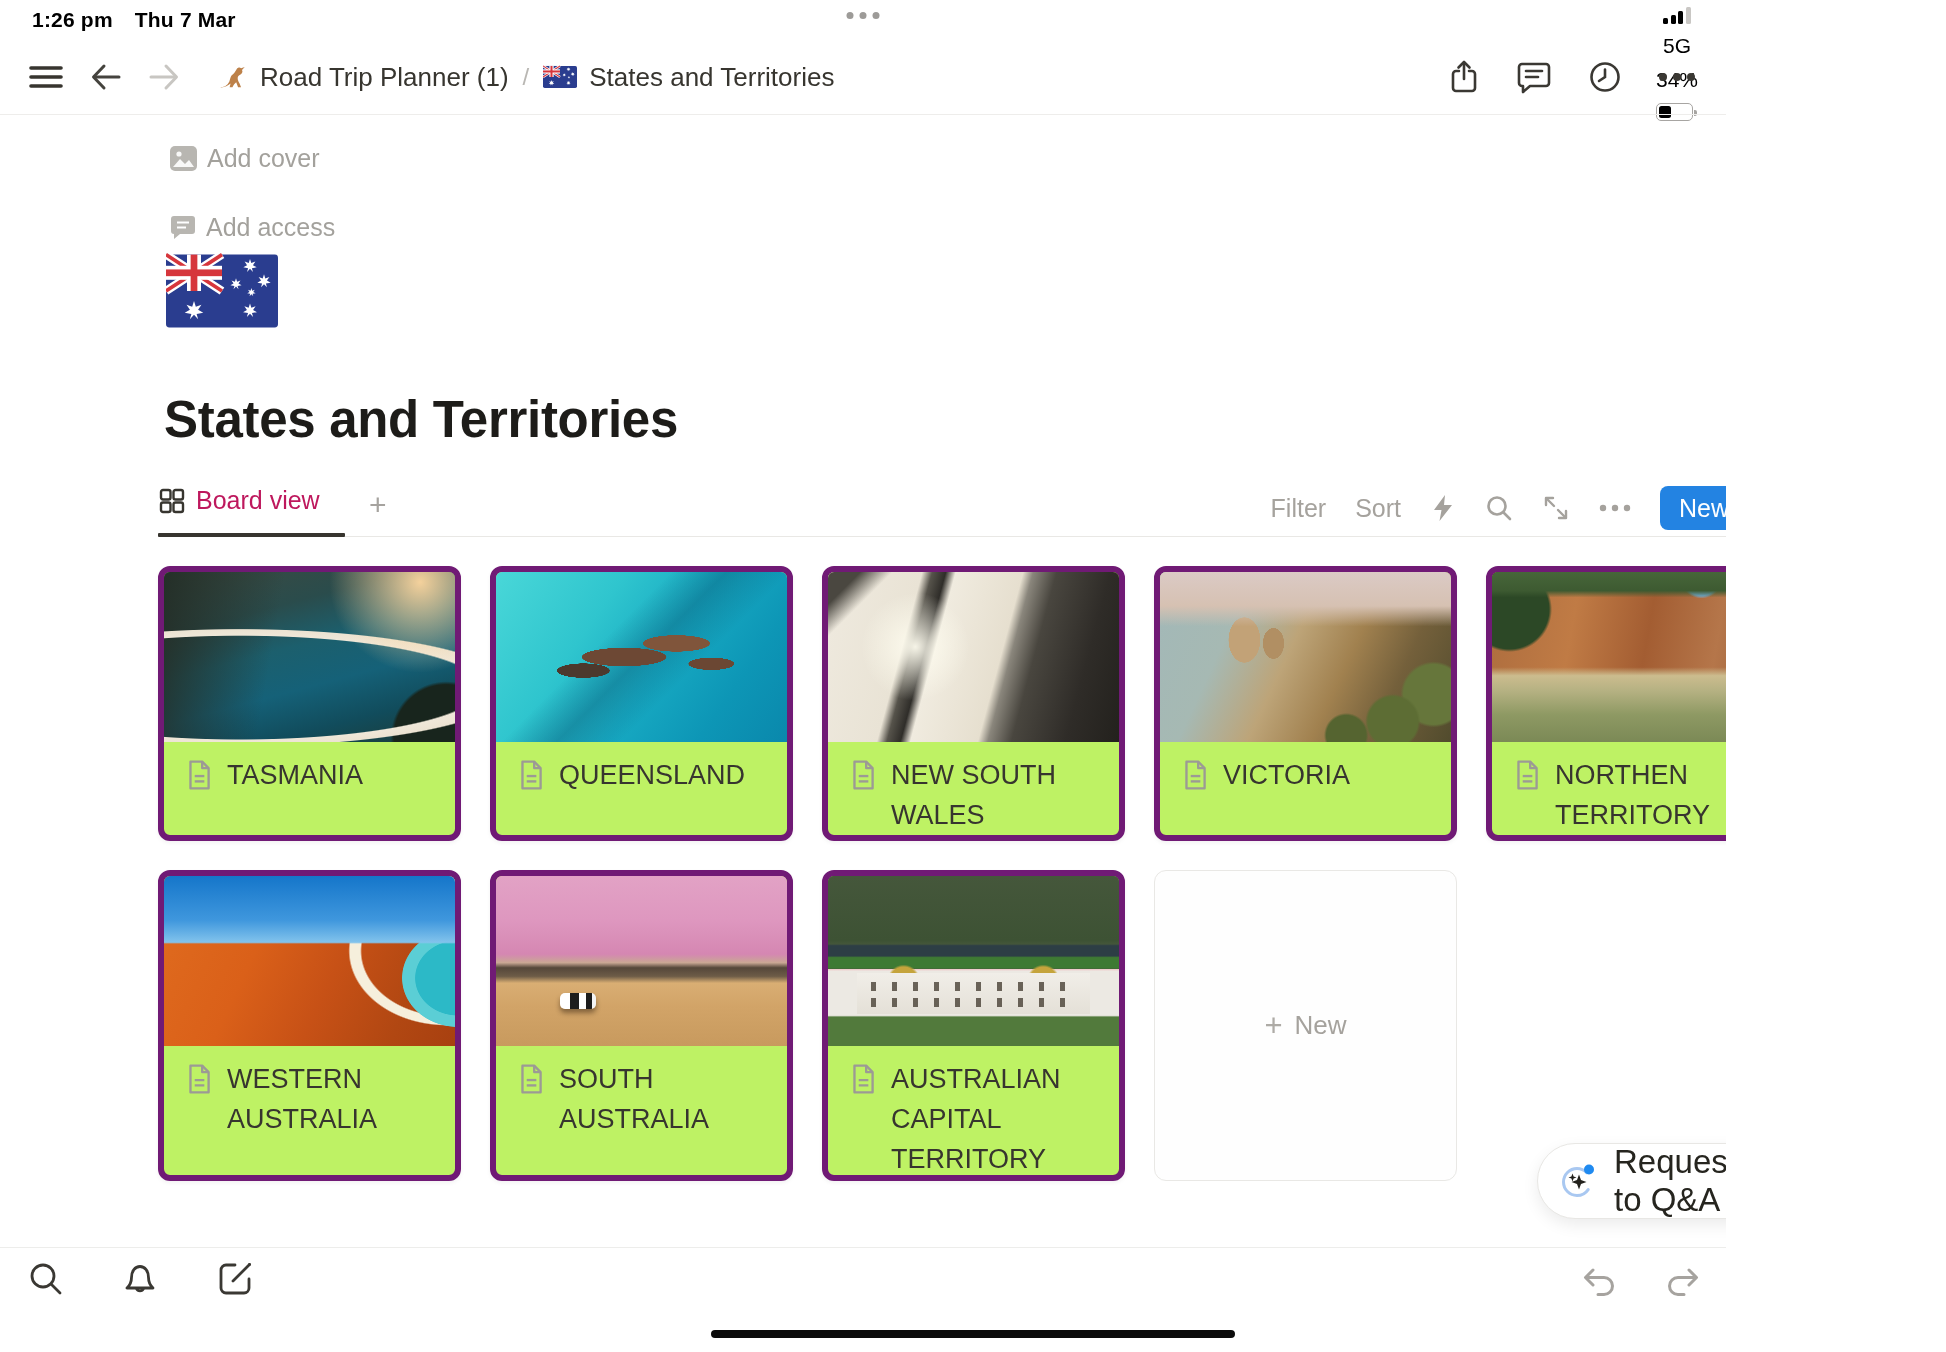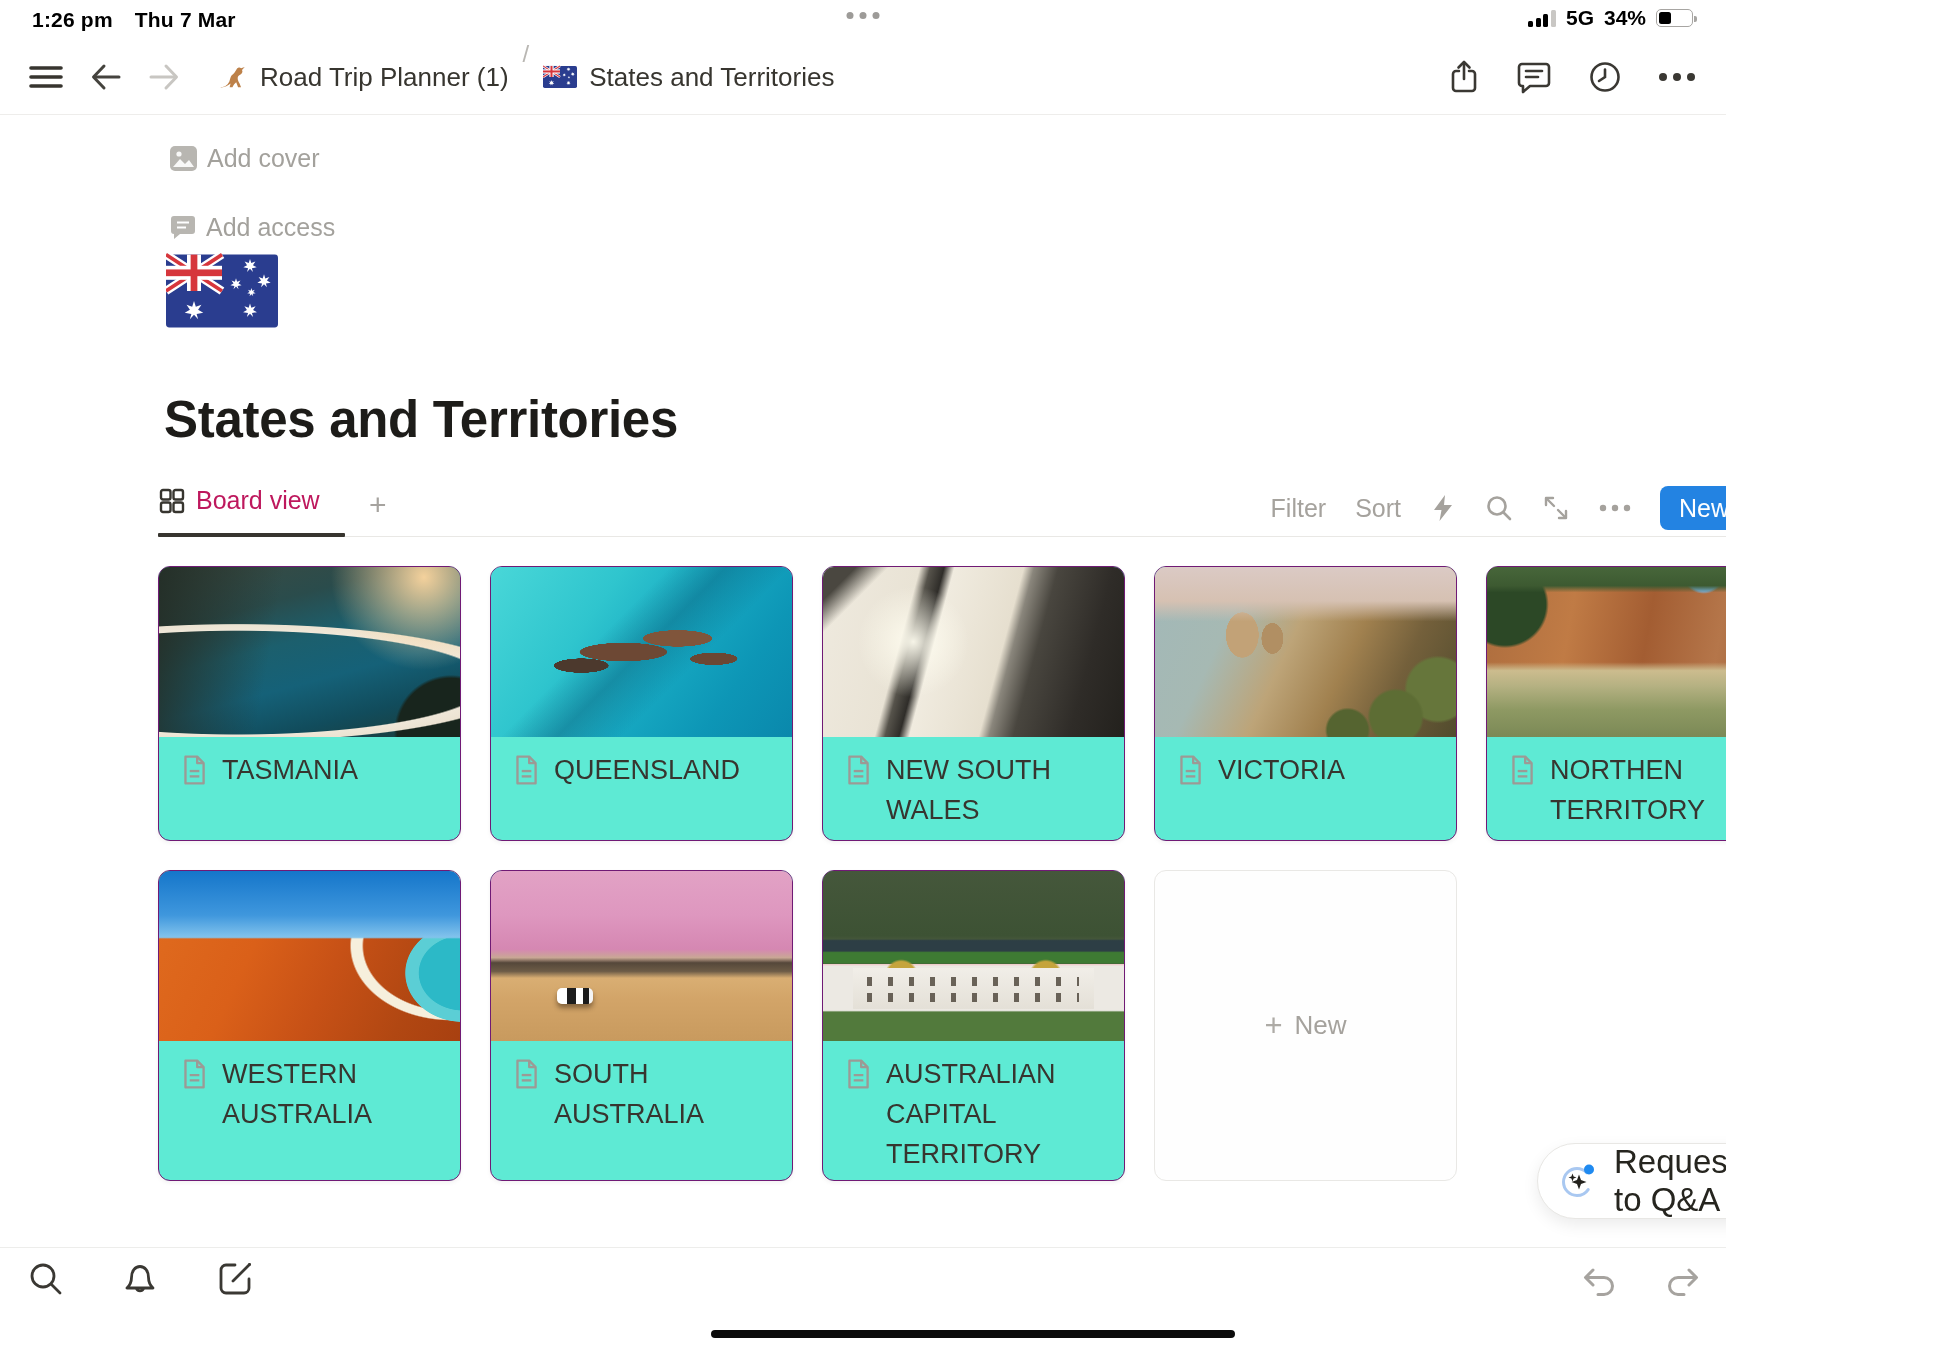--- a/index.html
+++ b/index.html
@@ -6,32 +6,32 @@
   html,body { background:#fff; }
   .screen {
     position:relative; width:1726px; height:1352px; overflow:hidden;
     background:#fff; font-family:"Liberation Sans", sans-serif; color:#37352f;
   }
   
   .statusbar { position:absolute; left:0; top:0; width:100%; height:40px; }
   .status-left { position:absolute; left:32px; top:8px; font-size:21px; font-weight:700; color:#000; letter-spacing:.2px; display:flex; gap:22px; }
   .mt-dots { position:absolute; left:50%; top:12px; transform:translateX(-50%); display:flex; gap:6px; }
   .mt-dots i { width:7px; height:7px; border-radius:50%; background:#9d9b98; }
-  .status-right { position:absolute; right:28px; top:6px; display:flex; align-items:center; gap:10px; font-size:21px; font-weight:700; color:#000; }
+  .status-right { position:absolute; right:28px; top:6px; display:flex; align-items:center; gap:10px; font-size:21px; font-weight:400; color:#000;flex-direction:column; }
   .sigbars { display:flex; align-items:flex-end; gap:2.5px; height:18px; }
   .sigbars i { width:5px; border-radius:1.5px; background:#000; display:block; }
   .sigbars i:nth-child(1){height:6px}.sigbars i:nth-child(2){height:9px}
   .sigbars i:nth-child(3){height:13px}.sigbars i:nth-child(4){height:17px;background:#c9c7c4}
   .battery { position:relative; width:42px; height:20px; }
   .battery .shell { position:absolute; left:0; top:1px; width:37px; height:18px; border:1.5px solid #a7a5a2; border-radius:5px; }
   .battery .fill { position:absolute; left:3px; top:4px; width:12px; height:12px; background:#000; border-radius:2.5px; }
   .battery .tip { position:absolute; right:1px; top:7.5px; width:3px; height:6px; background:#a7a5a2; border-radius:0 2px 2px 0; }
   
   .topbar { position:absolute; left:0; top:40px; width:100%; height:74px; }
-  .tb-left { position:absolute; left:28px; top:0; height:74px; display:flex; }
+  .tb-left { position:absolute; left:28px; top:0; height:74px; display:flex; align-items:center; }
   .tb-right { position:absolute; right:30px; top:0; height:74px; display:flex; align-items:center; gap:36px; }
   .icon-btn { background:none; border:none; padding:0; cursor:pointer; display:flex; align-items:center; justify-content:center; }
   .crumb { font-size:26px; font-weight:500; color:#37352f; white-space:nowrap; }
   .crumb-sep { font-size:24px; color:#b9b7b3; margin:0 14px; font-weight:400; }
   .topdivider { position:absolute; left:0; top:114px; width:100%; height:1px; background:#eeedeb; }
   
   .page-actions { position:absolute; left:170px; top:144px; display:flex; gap:40px;flex-direction:column; }
   .pa-btn { display:flex; align-items:center; gap:10px; background:none; border:none; font-family:inherit; font-size:25px; color:#a3a19c; cursor:pointer; }
   
   .page-flag { position:absolute; left:166px; top:252px; width:112px; height:78px; cursor:pointer; }
@@ -45,21 +45,21 @@
   .vb-controls { position:absolute; right:0; top:0; height:56px; display:flex; align-items:center; gap:29px; }
   .vb-text { font-size:25px; color:#a5a29d; background:none; border:none; font-family:inherit; cursor:pointer; }
   .new-btn { display:flex; align-items:stretch; height:44px; background:#2383e2; border-radius:8px; overflow:hidden; border:none; padding:0; cursor:pointer; }
   .new-main { display:flex; align-items:center; padding:0 19px; font-size:25px; font-weight:500; color:#fff; }
   .new-chev { display:flex; align-items:center; padding:0 11px; border-left:1px solid rgba(12,62,118,.35); }
   
   .board-row { position:absolute; left:158px; display:flex; gap:29px; }
   .row1 { top:566px; }
   .row2 { top:870px; }
   .card {
-    width:303px; background:#5eead4; border:1px solid #701a75; border-radius:12px;
+    width:303px; background:#bef264; border:6px solid #701a75; border-radius:12px;
     box-shadow:0 2px 4px rgba(15,15,15,.05); overflow:hidden; cursor:pointer;
     display:flex; flex-direction:column;
   }
   .row1 .card { height:275px; }
   .row2 .card { height:311px; }
   .card-img { width:100%; height:170px; position:relative; flex:none; }
   .card-body { display:flex; align-items:flex-start; gap:13px; padding:17px 18px 0 20px; }
   .card-title { font-size:27px; font-weight:500; color:#37352f; line-height:40px; margin-top:-4px; }
   .ghost-card {
     width:303px; height:311px; background:#fefefe; border:1px solid #e9e8e5; border-radius:12px;

